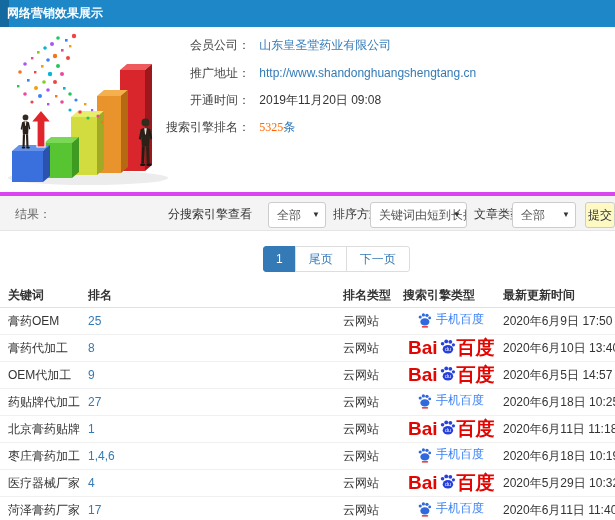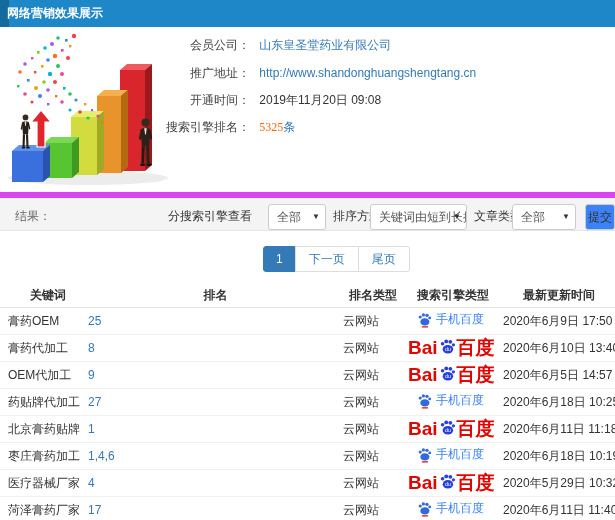--- a/index.html
+++ b/index.html
@@ -15,41 +15,41 @@
   
   .info-row { position:absolute; left:160px; height:15px; line-height:15px; white-space:nowrap; }
   .info-label { display:inline-block; width:90px; text-align:right; color:#444; }
   .info-value { margin-left:6px; }
   .link { color:#337ab7; text-decoration:none; cursor:pointer; }
   .hl-orange { color:#ff6600;font-family:Liberation Serif, serif; }
   
   .chart-svg { position:absolute; left:0; top:30px; width:190px; height:160px; }
   
   .filter-bar { position:absolute; top:192px; left:0; width:615px; height:39px; background:#f4f4f4;
-    border-top:6px solid #d946ef; border-bottom:1px solid #e5e5e5; box-sizing:border-box; }
+    border-top:4px solid #d946ef; border-bottom:1px solid #e5e5e5; box-sizing:border-box; }
   .result-label { position:absolute; left:15px; top:0; line-height:37px; color:#666; }
   .flabel { position:absolute; top:0; line-height:37px; font-weight:normal; color:#333; white-space:nowrap; }
   .lbl-engine { left:168px; } .lbl-sort { left:333px; } .lbl-article { left:474px; }
   .sel { position:absolute; top:6px; height:26px; background:#fff; border:1px solid #ccc; border-radius:3px;
     box-sizing:border-box; line-height:24px; padding-left:8px; color:#555; cursor:pointer; white-space:nowrap; overflow:hidden; }
   .sel-engine { left:268px; width:58px; } .sel-sort { left:370px; width:97px; } .sel-article { left:512px; width:64px; }
   .caret { position:absolute; right:5px; top:0; line-height:24px; font-size:8px; color:#333; }
   .submit-btn { position:absolute; left:585px; top:6px; width:30px; height:26px; box-sizing:border-box;
-    background:#3b82f6; border:1px solid #ccc; border-radius:3px; color:#333; text-align:center; line-height:24px;
+    background:#fef9c3; border:1px solid #ccc; border-radius:3px; color:#333; text-align:center; line-height:24px;
     padding:0; font-size:12px; cursor:pointer; font-family:inherit; }
   
   .pagination { position:absolute; top:246px; left:263px; display:flex; }
   .page-item { height:26px; box-sizing:border-box; line-height:24px; border:1px solid #ddd; background:#fff;
     color:#337ab7; padding:0 13px; margin-left:-1px; cursor:pointer; white-space:nowrap; }
   .page-item:first-child { border-radius:3px 0 0 3px; margin-left:0; padding:0 12px; }
   .page-item:last-child { border-radius:0 3px 3px 0; }
   .page-item.active { background:#337ab7; border-color:#337ab7; color:#fff; }
   
   .rank-table { position:absolute; top:283px; left:0; width:615px; border-collapse:collapse; table-layout:fixed; }
-  .rank-table th { text-align:center; font-weight:bold; color:#333; height:24px; padding:0;
+  .rank-table th { text-align:left; font-weight:bold; color:#333; height:24px; padding:0;
     border-bottom:1px solid #e2e2e2; font-size:12px; }
   .rank-table td { height:26px; padding:0; border-bottom:1px solid #f0f0f0; font-size:12px; color:#333; white-space:nowrap; }
   .rank-table th:first-child, .rank-table td:first-child { padding-left:8px; }
   .rank-link { color:#337ab7; cursor:pointer; }
   .engine-mobile { display:inline-flex; align-items:center; margin-left:14px; color:#3b82f6; }
   .engine-mobile .m-label { margin-left:4px; }
   .paw-m { width:15px; height:16px; color:#3068dd; }
   .engine-pc { display:inline-flex; align-items:center; margin-left:5px; }
   .paw-p { width:17px; height:17px; color:#2740dd; margin:0 1px; position:relative; top:-2px; }
   .bai, .baidu-cn { color:#e10601; font-weight:bold; font-size:19px; font-style:normal; }
@@ -189,22 +189,22 @@
     <span class="flabel lbl-article">文章类型</span>
     <div class="sel sel-article">
       <span>全部</span>
       <span class="caret">▼</span>
     </div>
     <button class="submit-btn">提交</button>
   </div>
 
   <div class="pagination">
     <span class="page-item active">1</span>
+    <span class="page-item">尾页</span>
     <span class="page-item">下一页</span>
-    <span class="page-item">尾页</span>
   </div>
 
   <table class="rank-table">
     <colgroup>
         <col style="width:88px">
         <col style="width:255px">
         <col style="width:60px">
         <col style="width:100px">
         <col style="width:112px">
       </colgroup>

